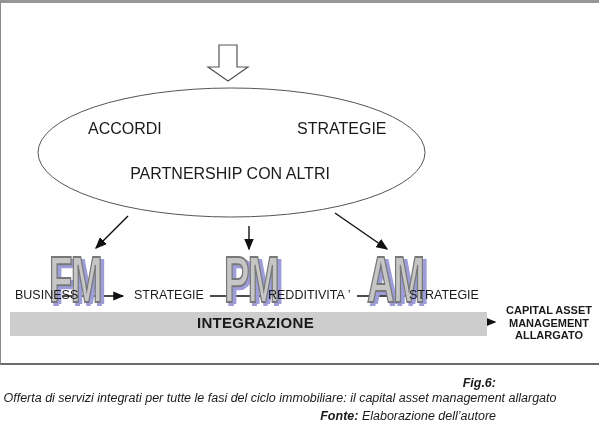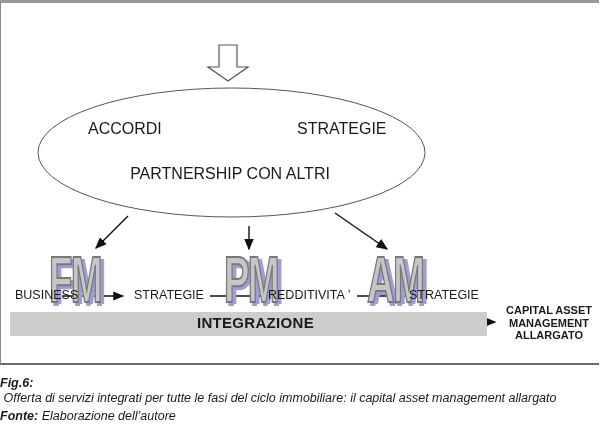--- a/index.html
+++ b/index.html
@@ -31,21 +31,21 @@
   #block-pm{left:224px;}
   #block-am{left:367px;}
   .flow-label{top:288px;font-size:12.5px;}
   #flow-servizi{left:15px;}
   #flow-gestione{left:134px;}
   #flow-redditivita{left:268px;}
   #flow-strategie{left:409px;}
   #integration-bar{left:10px;top:312px;width:477px;height:24px;background:#cdcdcd;}
   #integration-label{left:197px;top:314px;font-size:15px;font-weight:bold;letter-spacing:.3px;}
   #capital-asset{left:503px;top:304px;width:92px;text-align:center;font-size:11px;font-weight:bold;line-height:12.5px;}
-  #caption{left:0;top:376px;width:496px;text-align:left;font-size:12.5px;font-style:italic;line-height:15px;}
+  #caption{left:0;top:376px;width:496px;text-align:right;font-size:12.5px;font-style:italic;line-height:15px;}
   #caption .cap-line{margin:0 0 3px 0;}
   .cap-bold{font-weight:bold;}
 </style>
 </head>
 <body>
 
 <div id="stage">
 
   <div id="frame" class="abs"></div>
 

